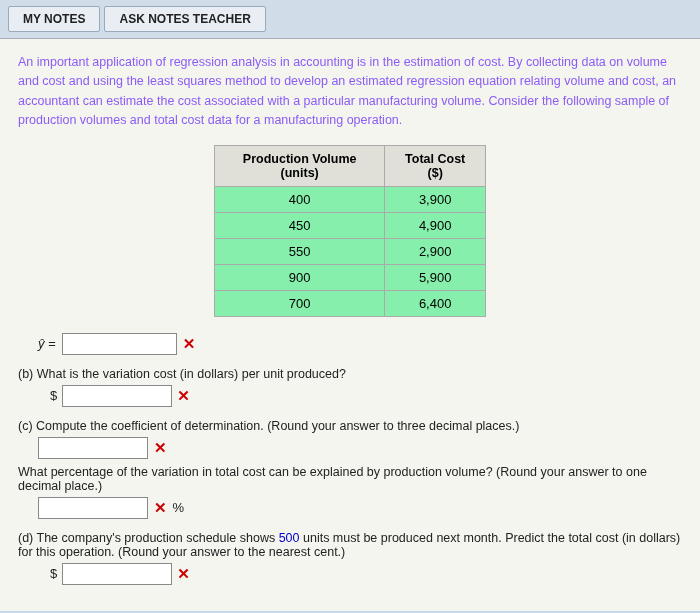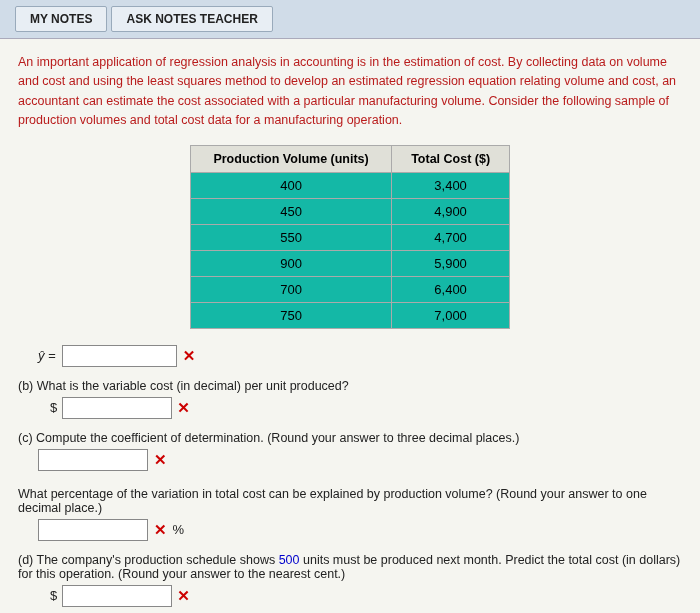--- a/index.html
+++ b/index.html
@@ -7,64 +7,64 @@
       font-family: Arial, sans-serif;
       font-size: 13px;
       background: #c8d8e8;
       width: 700px;
       min-height: 613px;
     }
     .top-bar {
       background: #d0dce8;
       display: flex;
       gap: 4px;
-      padding: 6px 15px;
+      padding: 6px 8px;
       border-bottom: 1px solid #aab;
     }
     .top-btn {
       background: #e8eef4;
       border: 1px solid #99aabb;
       padding: 5px 14px;
       font-size: 12px;
       font-weight: bold;
       color: #222;
       cursor: pointer;
       border-radius: 2px;
     }
     .main-content {
       background: #f5f5f0;
       margin: 0;
       padding: 14px 18px 14px 18px;
       min-height: 570px;
     }
     .intro-text {
       font-size: 12.5px;
-      color: #b91c1c;
+      color: #8b5cf6;
       line-height: 1.55;
       margin-bottom: 14px;
     }
     .data-table {
       border-collapse: collapse;
       margin: 0 auto 16px auto;
-      width: 320px;
+      width: 272px;
     }
     .data-table th {
       background: #e0e0d8;
       border: 1px solid #aaa;
       padding: 6px 14px;
       font-size: 12.5px;
       font-weight: bold;
       text-align: center;
     }
     .data-table td {
       border: 1px solid #aaa;
       padding: 5px 14px;
       text-align: center;
       font-size: 13px;
-      background: #14b8a6;
+      background: #86efac;
     }
     .section {
       margin-bottom: 12px;
     }
     .section-label {
       font-size: 12.5px;
       color: #222;
       margin-bottom: 4px;
     }
     .input-row {
@@ -142,69 +142,65 @@
   <table class="data-table">
     <thead>
       <tr>
         <th>Production Volume (units)</th>
         <th>Total Cost ($)</th>
       </tr>
     </thead>
     <tbody id="table-body">
     <tr>
           <td>400</td>
-          <td>3,400</td>
+          <td>3,900</td>
         </tr>
         <tr>
           <td>450</td>
           <td>4,900</td>
         </tr>
         <tr>
           <td>550</td>
-          <td>4,700</td>
+          <td>2,900</td>
         </tr>
         <tr>
           <td>900</td>
           <td>5,900</td>
         </tr>
         <tr>
           <td>700</td>
           <td>6,400</td>
-        </tr>
-        <tr>
-          <td>750</td>
-          <td>7,000</td>
         </tr>
       </tbody>
   </table>
 
   <div class="section">
     <div class="equation-row">
       <span class="yhat">ŷ =</span>
       <input class="small-input" type="text" style="">
       <span class="x-mark">✕</span>
     </div>
   </div>
 
   <div class="section">
-    <div class="section-label">(b)  What is the variable cost (in decimal) per unit produced?</div>
+    <div class="section-label">(b)  What is the variation cost (in dollars) per unit produced?</div>
     <div class="dollar-input-row">
       <span class="input-prefix">$</span>
       <input class="answer-input" type="text" style="">
       <span class="x-mark">✕</span>
     </div>
   </div>
 
   <div class="section">
     <div class="section-label">(c)  Compute the coefficient of determination. (Round your answer to three decimal places.)</div>
     <div class="input-row">
       <input class="answer-input" type="text" style="">
       <span class="x-mark">✕</span>
     </div>
-    <div class="sub-question" style="margin-top:16px;">What percentage of the variation in total cost can be explained by production volume? (Round your answer to one decimal place.)</div>
+    <div class="sub-question" style="margin-top:6px;">What percentage of the variation in total cost can be explained by production volume? (Round your answer to one decimal place.)</div>
     <div class="input-row">
       <input class="answer-input" type="text" style="">
       <span class="x-mark">✕</span>
       <span class="input-prefix">%</span>
     </div>
   </div>
 
   <div class="section">
     <div class="section-label">
       <span>(d)  The company's production schedule shows </span><span class="highlight-500">500</span><span> units must be produced next month. Predict the total cost (in dollars) for this operation. (Round your answer to the nearest cent.)</span>

